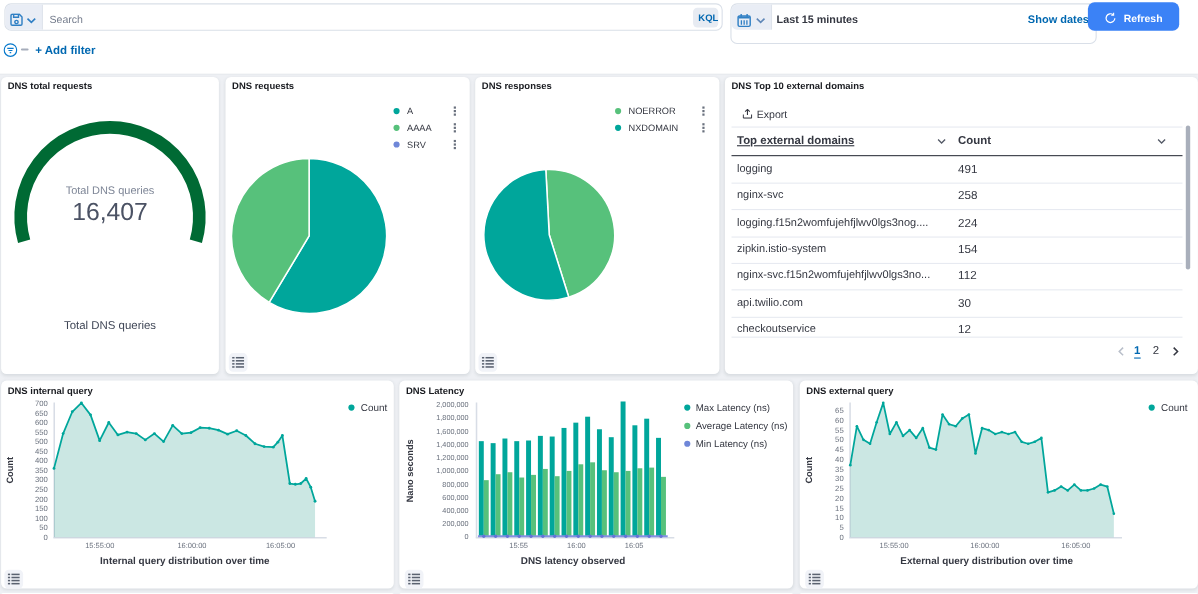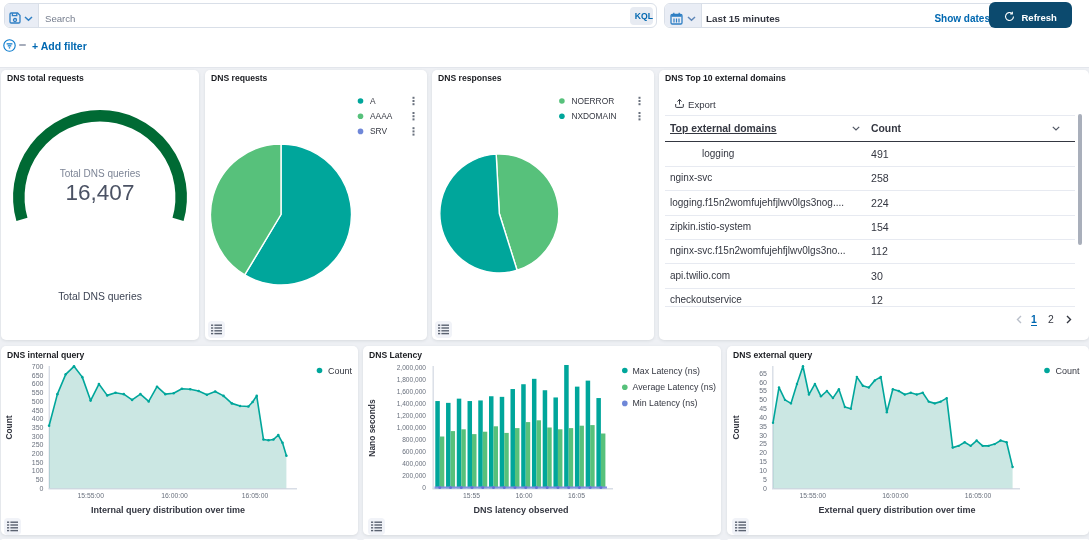--- a/index.html
+++ b/index.html
@@ -21,36 +21,36 @@
     <path d="M3.4 1.2 v2.4 h4.4 v-2.4"></path>
     <circle cx="6" cy="8" r="1.5"></circle>
   </svg>
   <svg class="abs" style="left:18.5px;top:11.5px;" width="9" height="6" viewBox="0 0 9 6" fill="none" stroke="#2f7fc4" stroke-width="1.5">
       <path d="M1 1 L4.5 4.3 L8 1"></path>
     </svg>
   <div class="abs" style="left:40px;top:9px;font-size:9.6px;color:#757d8d;">Search</div>
   <div class="abs" style="left:625px;top:2.5px;width:23px;height:18px;background:#e7ebf2;border-radius:4px;text-align:right;line-height:18px;font-size:8.6px;font-weight:bold;color:#0067b0;">KQL</div>
 </div>
 
-<div class="abs" style="left:664px;top:3px;width:333px;height:25px;background:#fff;border:1px solid #d9dfe8;border-radius:6px;padding-left:17px;">
+<div class="abs" style="left:664px;top:3px;width:333px;height:37px;background:#fff;border:1px solid #d9dfe8;border-radius:6px;padding-left:17px;">
   <div class="abs" style="left:0;top:0;width:37px;height:23px;background:#e9edf5;border-right:1px solid #d9dfe8;border-radius:5px 0 0 5px;"></div>
   <svg class="abs" style="left:5px;top:7.5px;" width="13" height="13" viewBox="0 0 13 13" fill="none" stroke="#2f7fc4" stroke-width="1.3">
     <rect x="1" y="2.4" width="11" height="9.6" rx="1.3"></rect>
     <path d="M3.8 0.7 v2.6 M9.2 0.7 v2.6"></path>
     <rect x="1.4" y="2.8" width="10.2" height="2" fill="#2f7fc4" stroke="none"></rect>
     <path d="M4 6.4 v4 M6.5 6.4 v4 M9 6.4 v4" stroke-width="1.2"></path>
   </svg>
   <svg class="abs" style="left:22px;top:11.5px;" width="9" height="6" viewBox="0 0 9 6" fill="none" stroke="#5f87b8" stroke-width="1.5">
       <path d="M1 1 L4.5 4.3 L8 1"></path>
     </svg>
   <div class="abs" style="left:41px;top:9px;font-size:9.8px;font-weight:bold;color:#343741;">Last 15 minutes</div>
   <div class="abs" style="right:6px;top:9px;font-size:10px;font-weight:bold;color:#0068b1;">Show dates</div>
 </div>
 
-<div class="abs" style="left:989px;top:2px;width:83px;height:26px;background:#0c4a6e;border-radius:6px;">
+<div class="abs" style="left:989px;top:2px;width:83px;height:26px;background:#3b82f6;border-radius:6px;">
   <svg class="abs" style="left:15px;top:9px;" width="11" height="11" viewBox="0 0 13 13" fill="none" stroke="#fff" stroke-width="1.3">
     <path d="M11.2 6.5 a4.7 4.7 0 1 1 -1.6 -3.54"></path>
     <path d="M9.9 0.8 v2.6 h-2.6" stroke-width="1.2"></path>
   </svg>
   <div class="abs" style="left:32.5px;top:9.5px;font-size:9.5px;font-weight:bold;color:#fff;">Refresh</div>
 </div>
 
 <svg class="abs" style="left:3px;top:39px;" width="13" height="13" viewBox="0 0 13 13" fill="none" stroke="#0779cc" stroke-width="1.1">
   <circle cx="6.5" cy="6.5" r="5.7"></circle>
   <path d="M3.6 4.9 h5.8 M4.7 6.9 h3.6 M5.8 8.9 h1.4"></path>
@@ -139,21 +139,21 @@
 <div class="abs" style="left:665px;top:115px;width:410px;height:1px;background:#e7eaf1;"></div>
 <div class="abs" style="left:670px;top:123px;font-size:10.4px;font-weight:bold;color:#343741;text-decoration:underline;">Top external domains</div>
 <svg class="abs" style="left:852px;top:126px;" width="8" height="5" viewBox="0 0 8 5" fill="none" stroke="#535966" stroke-width="1.2">
     <path d="M0.8 0.8 L4 4 L7.2 0.8"></path>
   </svg>
 <div class="abs" style="left:871px;top:123px;font-size:10.4px;font-weight:bold;color:#343741;">Count</div>
 <svg class="abs" style="left:1052px;top:126px;" width="8" height="5" viewBox="0 0 8 5" fill="none" stroke="#535966" stroke-width="1.2">
     <path d="M0.8 0.8 L4 4 L7.2 0.8"></path>
   </svg>
 <div class="abs" style="left:665px;top:140.5px;width:410px;height:1.8px;background:#343741;"></div>
-<div class="abs" style="left:670px;top:147.7px;font-size:10px;color:#343741;white-space:nowrap;margin-left:32px;">logging</div>
+<div class="abs" style="left:670px;top:147.7px;font-size:10px;color:#343741;white-space:nowrap;">logging</div>
 <div class="abs" style="left:871px;top:147.7px;font-size:10.6px;color:#343741;">491</div>
 <div class="abs" style="left:665px;top:165.7px;width:410px;height:1px;background:#e7eaf1;"></div>
 <div class="abs" style="left:670px;top:172.1px;font-size:10px;color:#343741;white-space:nowrap;">nginx-svc</div>
 <div class="abs" style="left:871px;top:172.1px;font-size:10.6px;color:#343741;">258</div>
 <div class="abs" style="left:665px;top:190.1px;width:410px;height:1px;background:#e7eaf1;"></div>
 <div class="abs" style="left:670px;top:196.5px;font-size:10px;color:#343741;white-space:nowrap;">logging.f15n2womfujehfjlwv0lgs3nog....</div>
 <div class="abs" style="left:871px;top:196.5px;font-size:10.6px;color:#343741;">224</div>
 <div class="abs" style="left:665px;top:214.5px;width:410px;height:1px;background:#e7eaf1;"></div>
 <div class="abs" style="left:670px;top:220.9px;font-size:10px;color:#343741;white-space:nowrap;">zipkin.istio-system</div>
 <div class="abs" style="left:871px;top:220.9px;font-size:10.6px;color:#343741;">154</div>

